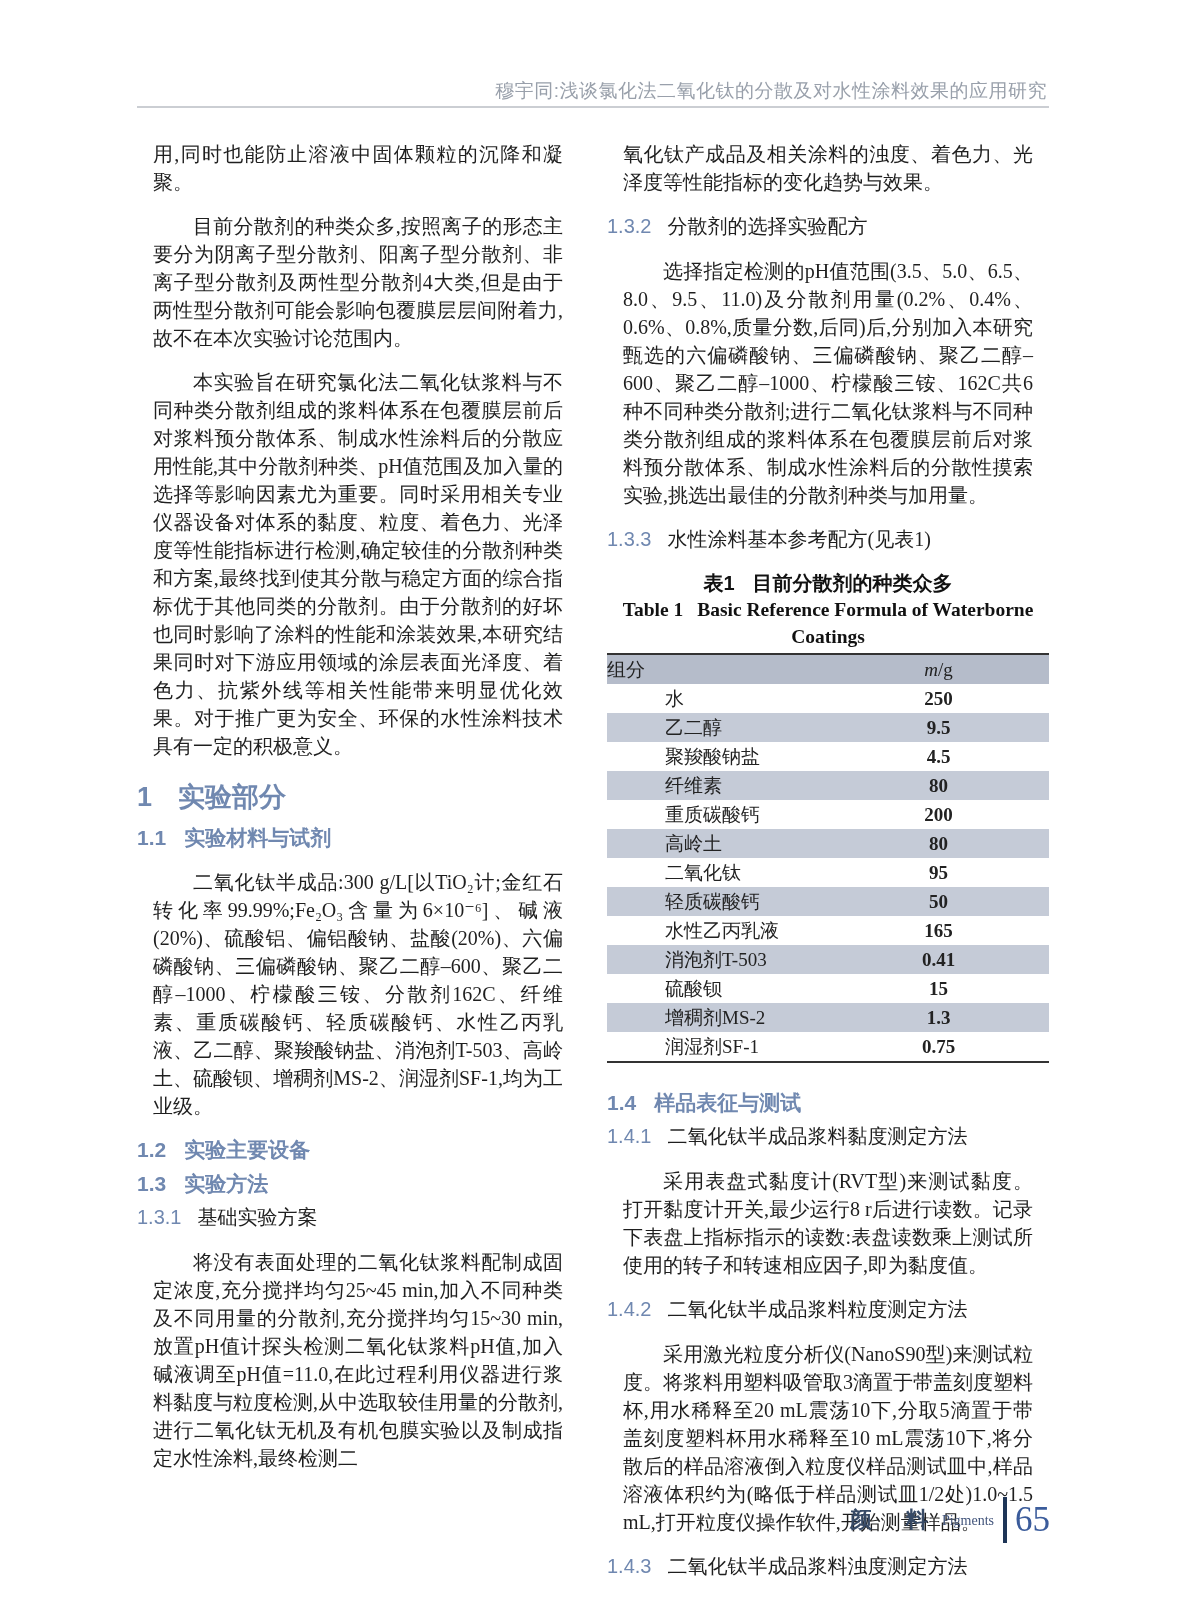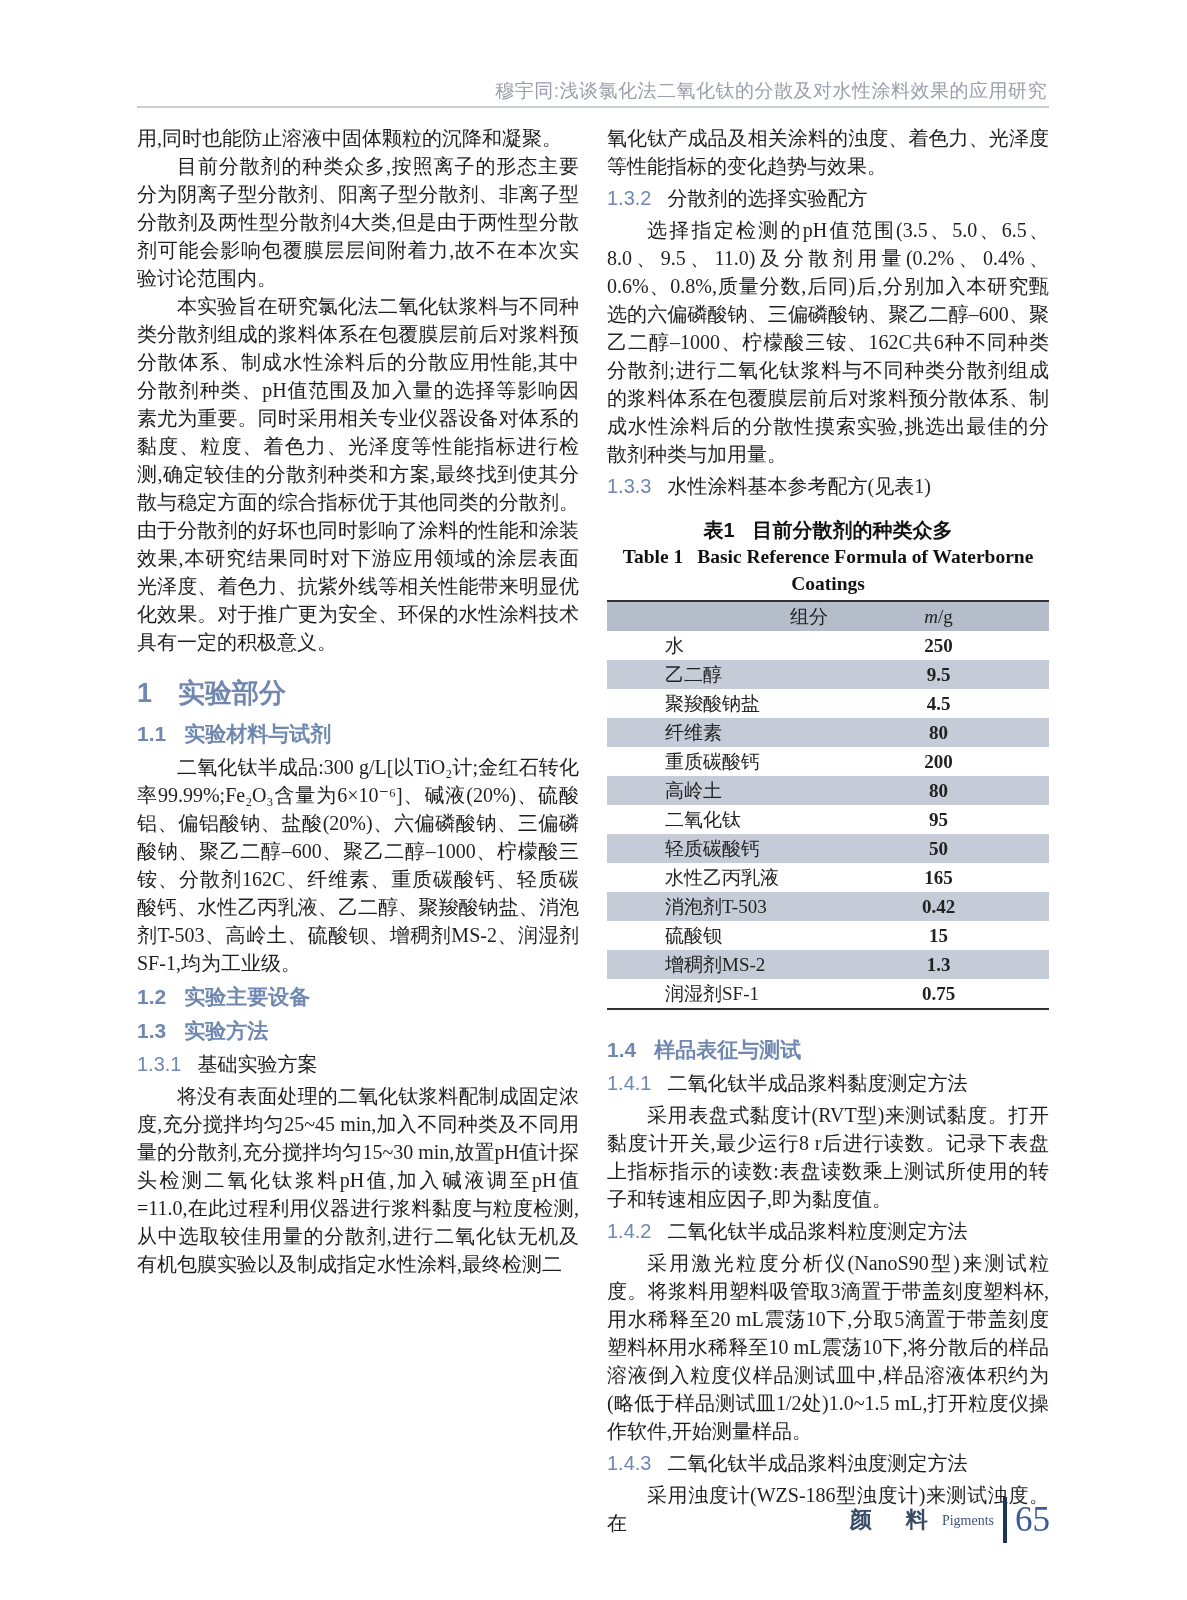--- a/index.html
+++ b/index.html
@@ -15,21 +15,21 @@
     font-size:19px;color:#99a0ab;letter-spacing:0.5px;
   }
   .header-rule{
     position:absolute;top:106px;left:137px;width:912px;height:2px;background:#cbced3;
   }
   
   .col{position:absolute;top:124px;width:442px;}
   .col-left{left:137px;}
   .col-right{left:607px;}
   p.body{
-    margin:0;font-size:20px;line-height:28px;text-align:justify;
+    margin:16px;font-size:20px;line-height:28px;text-align:justify;
     color:#1f1f1f;
   }
   p.indent{text-indent:2em;}
   
   .h1{
     margin:20px 0 10px 0;
     font-family:"Liberation Sans","DejaVu Sans",sans-serif;
     font-size:27px;font-weight:bold;color:#7088b0;line-height:34px;
   }
   .h1 .hnum{margin-right:26px;}
@@ -60,21 +60,21 @@
   .tbl-caption-en .cap-label{margin-right:14px;}
   table.ref-table{
     width:100%;border-collapse:collapse;table-layout:fixed;
     border-top:2px solid #333;border-bottom:2px solid #333;
     font-size:19px;
   }
   table.ref-table th, table.ref-table td{
     height:29px;padding:0;font-weight:normal;vertical-align:middle;
   }
   table.ref-table thead tr{background:#b5bcca;}
-  table.ref-table th:first-child{width:50%;text-align:right;}
+  table.ref-table th:first-child{width:50%;text-align:left;}
   table.ref-table th:last-child{width:50%;text-align:center;}
   table.ref-table td:first-child{text-align:left;padding-left:58px;}
   table.ref-table td:last-child{text-align:center;font-weight:bold;}
   table.ref-table tbody tr:nth-child(even){background:#c5cbd7;}
   .mass-italic{font-style:italic;}
   
   .journal-footer{
     position:absolute;top:1497px;right:137px;
     display:flex;align-items:center;
   }
@@ -185,21 +185,21 @@
           <tr>
             <td>轻质碳酸钙</td>
             <td>50</td>
           </tr>
           <tr>
             <td>水性乙丙乳液</td>
             <td>165</td>
           </tr>
           <tr>
             <td>消泡剂T-503</td>
-            <td>0.42</td>
+            <td>0.41</td>
           </tr>
           <tr>
             <td>硫酸钡</td>
             <td>15</td>
           </tr>
           <tr>
             <td>增稠剂MS-2</td>
             <td>1.3</td>
           </tr>
           <tr>

